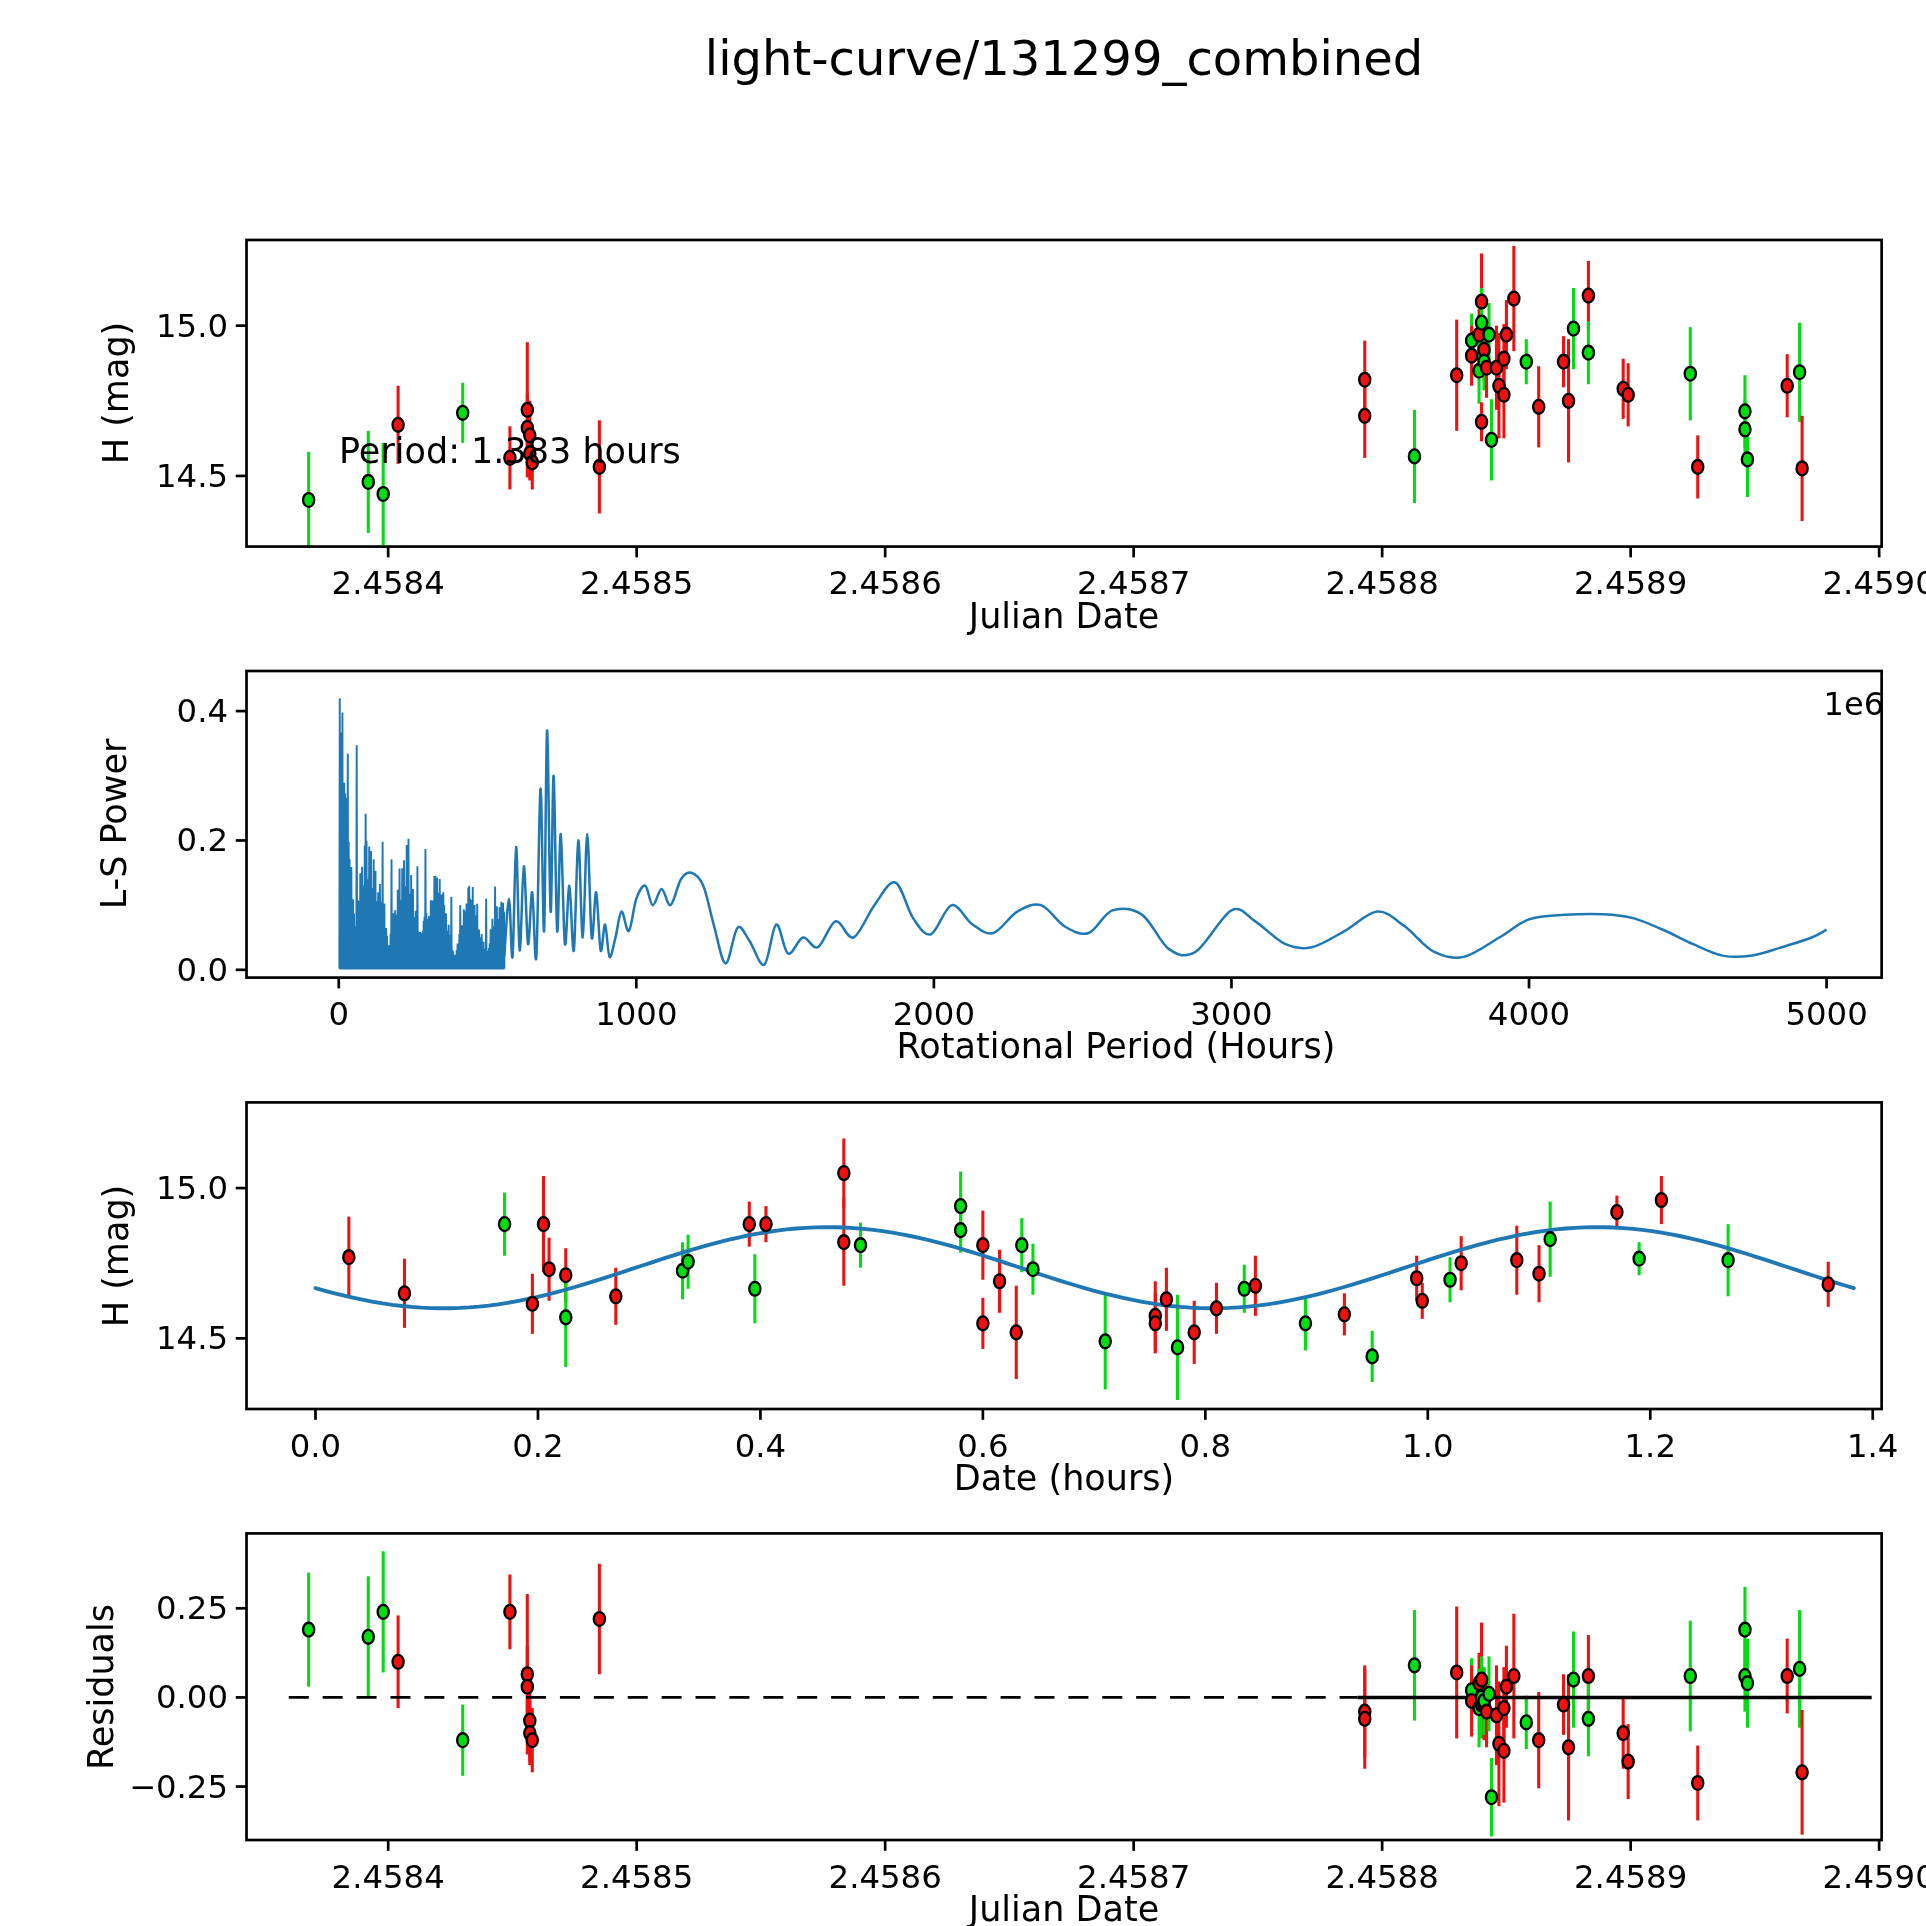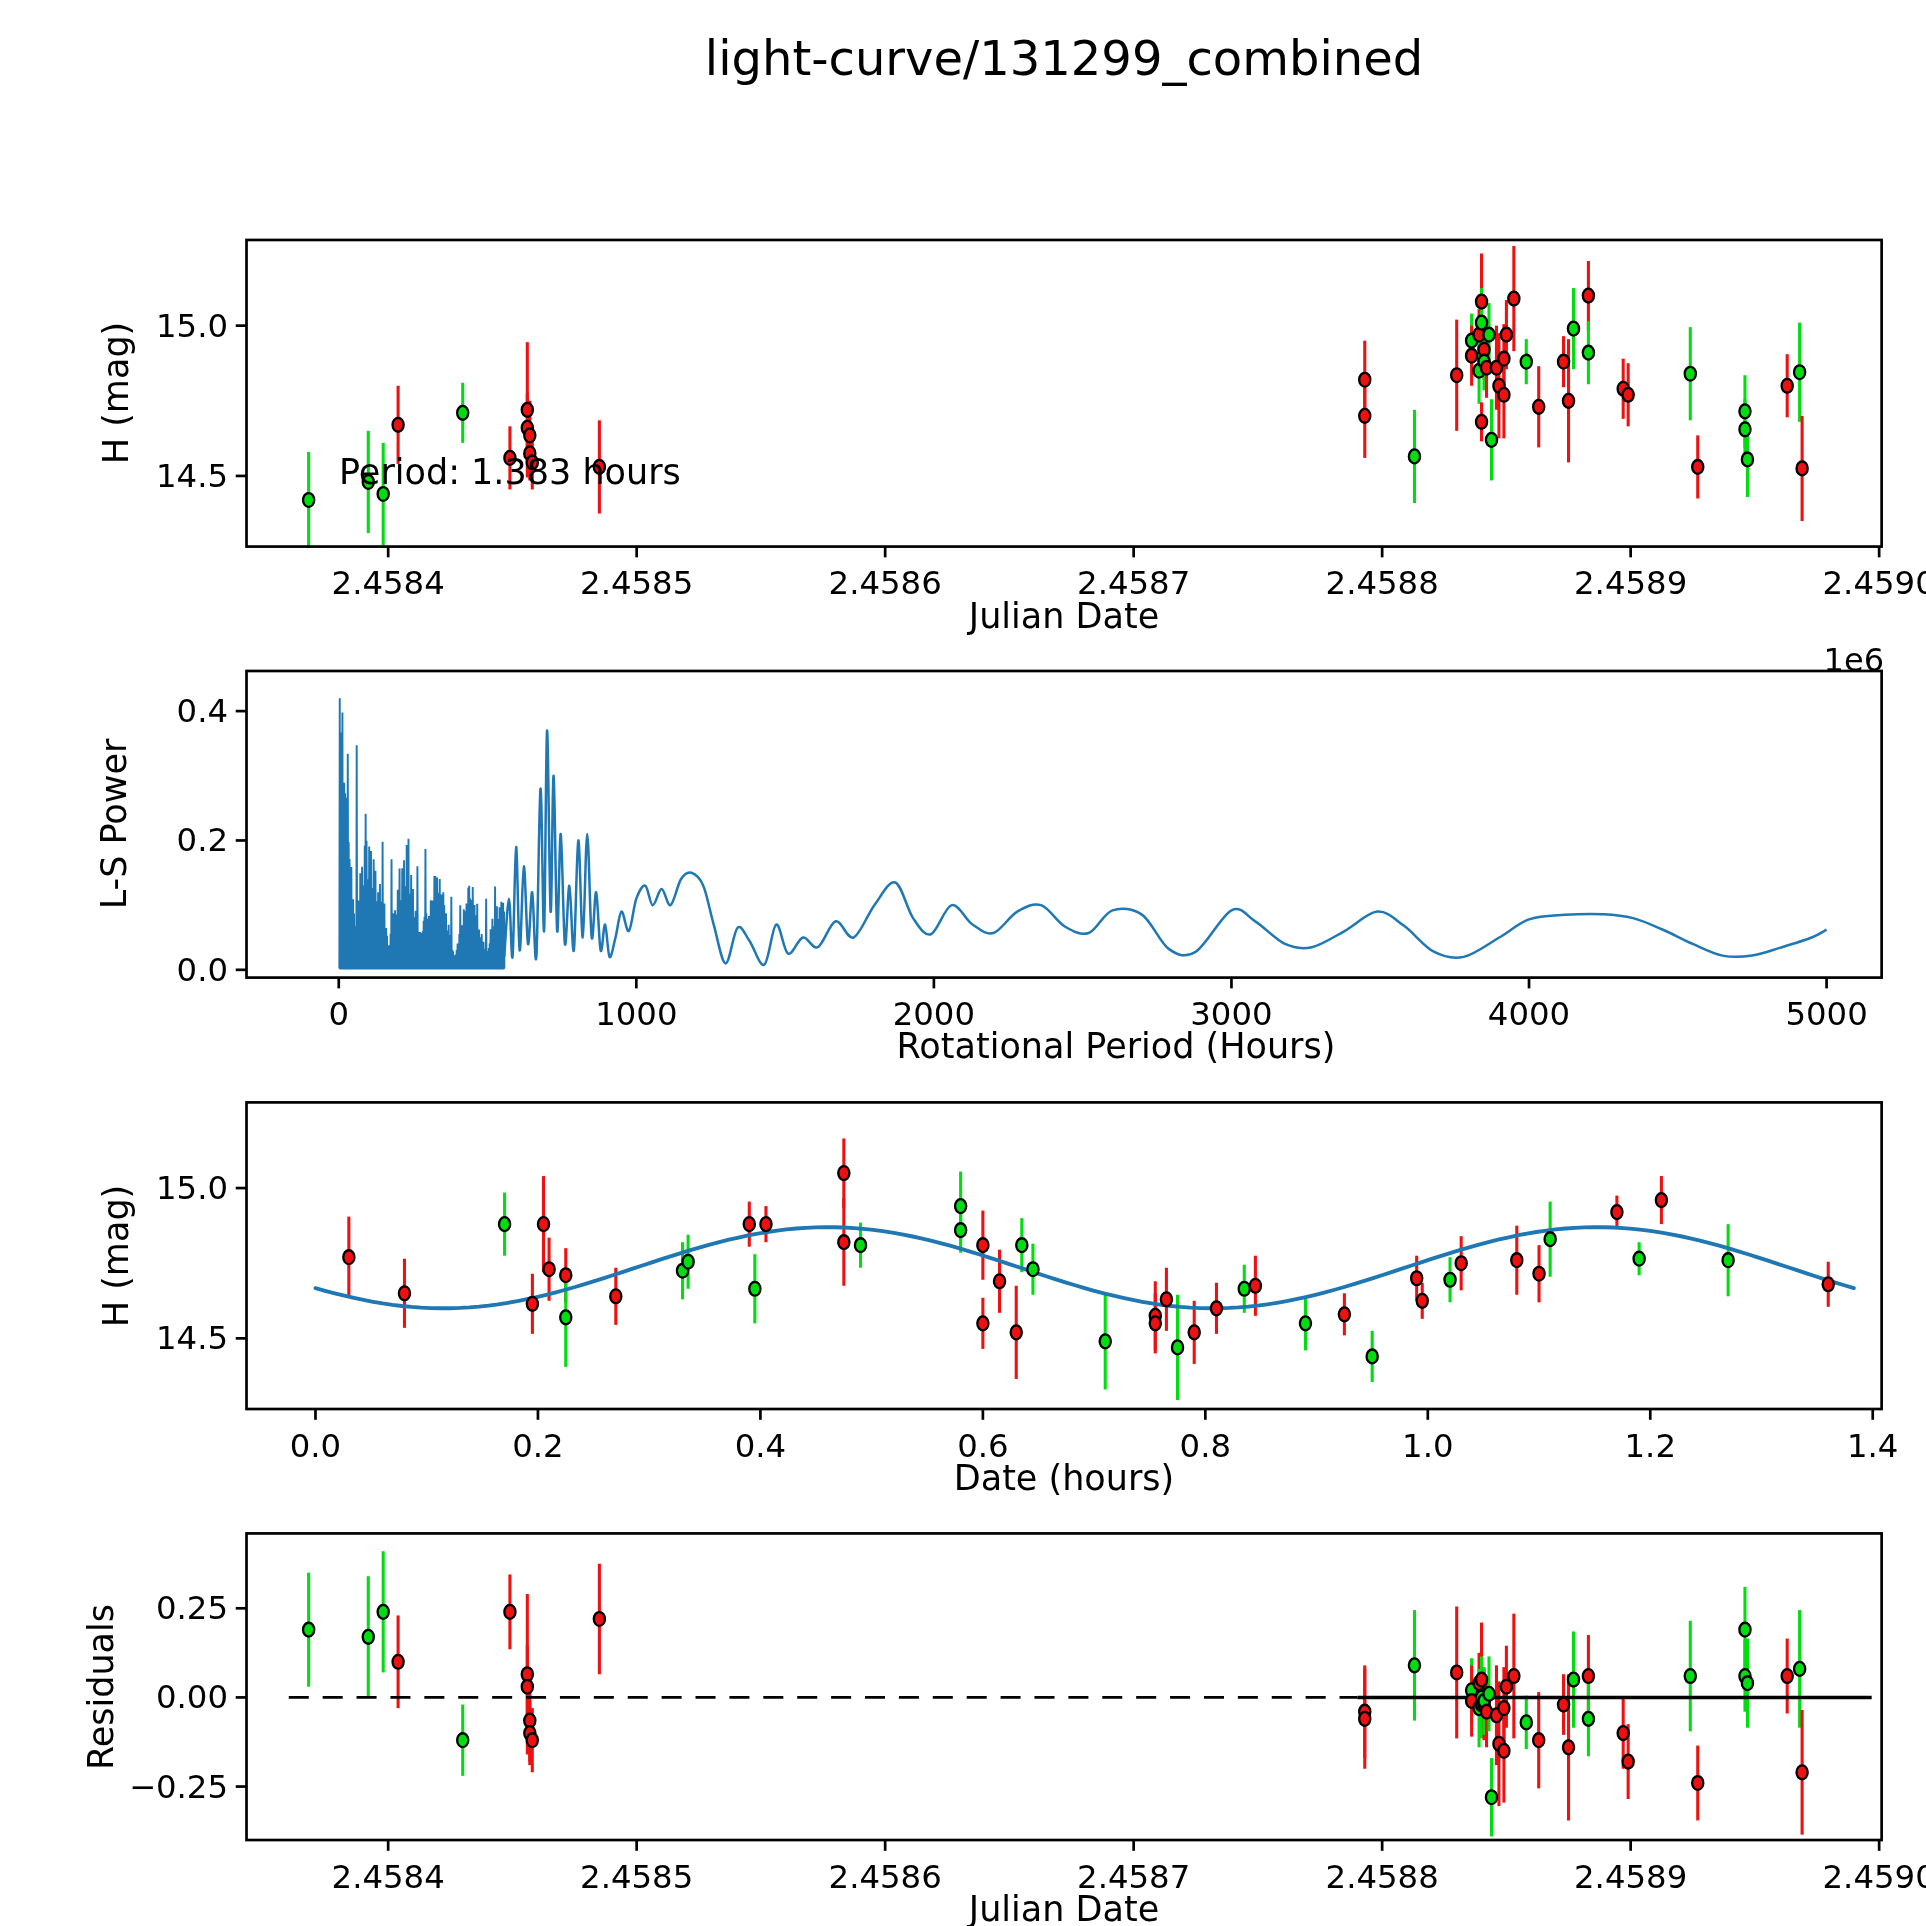--- a/index.html
+++ b/index.html
@@ -2,21 +2,21 @@
 <html style="font-size:6.2px"><head>
 <meta charset="utf-8">
 <style>
   html,body{margin:0;padding:0;background:#ffffff;}
   body{width:2080px;height:2080px;font-family:"DejaVu Sans","Liberation Sans",sans-serif;}
   .figure{position:relative;width:2080px;height:2080px;background:#ffffff;overflow:hidden;}
   #plot{position:absolute;left:0;top:0;}
   .fig-title{position:absolute;transform:translate(-50%,-50%);font-size:48px;color:#000;white-space:nowrap;}
   .xlab{position:absolute;transform:translate(-50%,-50%);font-size:35px;color:#000;white-space:nowrap;text-align:right;}
   .ylab{position:absolute;transform:translate(-50%,-50%) rotate(-90deg);font-size:35px;color:#000;white-space:nowrap;}
-  .offset{position:absolute;transform:translate(-100%,-50%);font-size:32px;color:#000;white-space:nowrap;}
+  .offset{position:absolute;transform:translate(-100%,-50%);font-size:32px;color:#000;white-space:nowrap;margin-top:44px;}
   .annotation{position:absolute;transform:translate(0,-50%);font-size:35px;color:#000;white-space:nowrap;}
 </style>
 </head>
 <body>
 
 <div class="figure">
   <svg id="plot" width="2080" height="2080" viewBox="0 0 5400 5400">
       <g>
         <line x1="801.2841945288753" y1="1422.9019607843143" x2="801.2841945288753" y2="1173.1764705882356" stroke="#00dd10" stroke-width="8"></line>
         <line x1="956.1170212765958" y1="1383.8823529411766" x2="956.1170212765958" y2="1118.549019607843" stroke="#00dd10" stroke-width="8"></line>
@@ -412,21 +412,21 @@
         <line x1="612" y1="4175.372093023256" x2="640" y2="4175.372093023256" stroke="#000000" stroke-width="7"></line>
         <text x="592" y="4175.372093023256" text-anchor="end" font-size="84" fill="#000" font-family="DejaVu Sans, Liberation Sans, sans-serif" dominant-baseline="central">0.25</text>
       </g>
     </svg>
 
   <div class="fig-title" style="left:1064px;top:58px;">light-curve/131299_combined</div>
 
   <div class="ylab" style="left:116px;top:393px;">H (mag)</div>
   <div class="xlab" style="left:1064px;top:616px;">Julian Date</div>
   <div class="offset" style="left:1884px;top:660px;">1e6</div>
-  <div class="annotation" style="left:339px;top:472px;">Period: 1.383 hours</div>
+  <div class="annotation" style="left:339px;top:451px;">Period: 1.383 hours</div>
 
   <div class="ylab" style="left:114px;top:824px;">L-S Power</div>
   <div class="xlab" style="left:1116px;top:1046px;">Rotational Period (Hours)</div>
 
   <div class="ylab" style="left:116px;top:1256px;">H (mag)</div>
   <div class="xlab" style="left:1064px;top:1478px;">Date (hours)</div>
 
   <div class="ylab" style="left:101px;top:1687px;">Residuals</div>
   <div class="xlab" style="left:1064px;top:1909px;">Julian Date</div>
 

